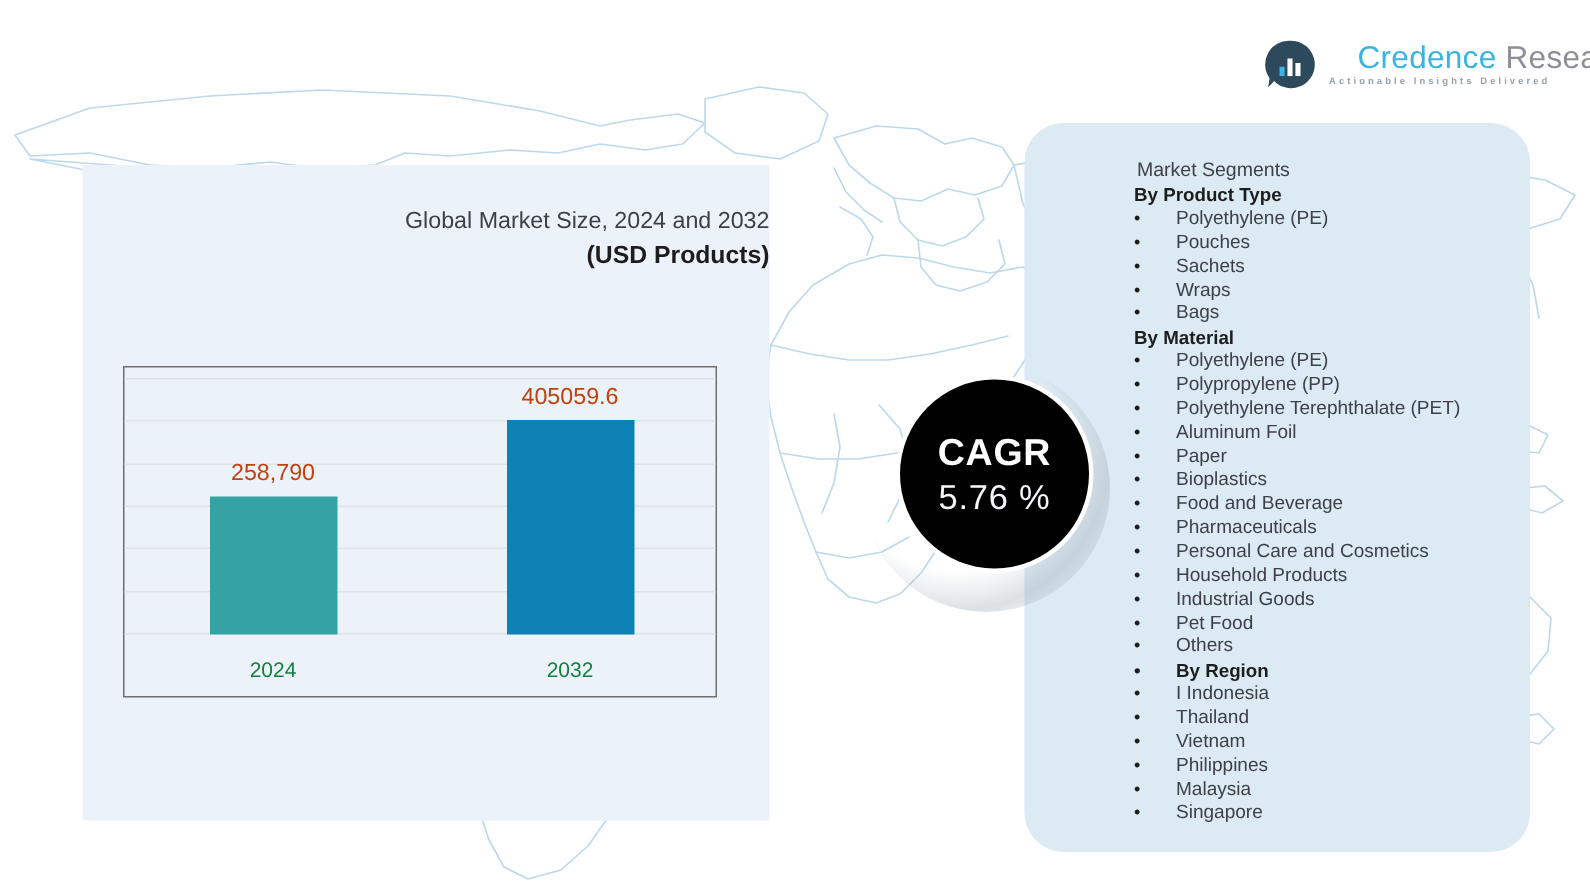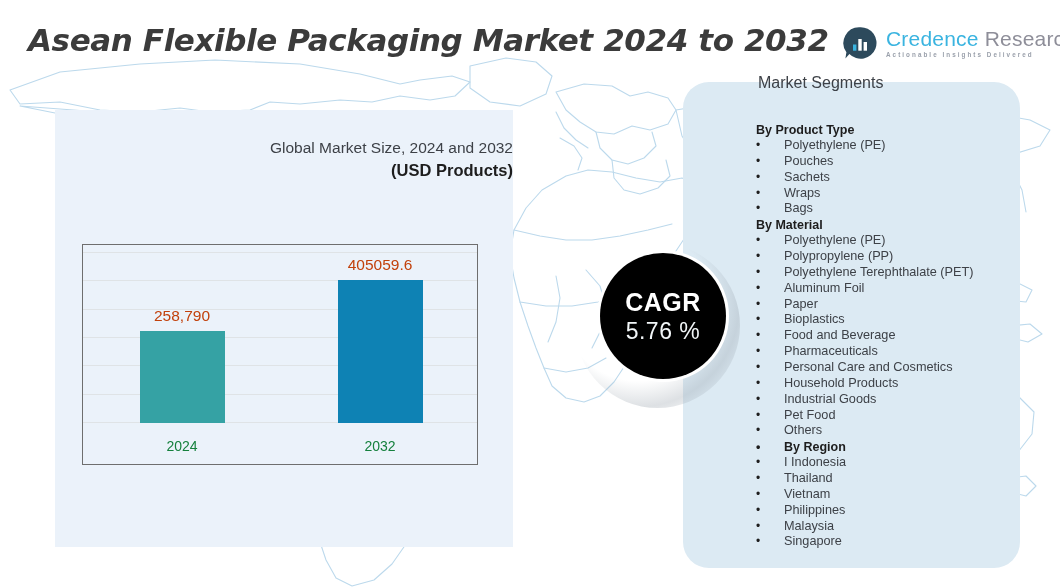--- a/index.html
+++ b/index.html
@@ -22,21 +22,21 @@
     font-family:"DejaVu Sans", sans-serif;
     font-size:31px;font-weight:bold;font-style:italic;
     color:#3b3b3b;letter-spacing:-0.4px;white-space:nowrap;
   }
 
   
   .logo{position:absolute;left:843px;top:26px;z-index:7;display:flex;align-items:center;gap:9px;}
   .logo-mark{width:34px;height:34px;position:relative;flex:none;}
   .logo-text{line-height:1;}
   .logo-name{font-size:21px;letter-spacing:.2px;white-space:nowrap;}
-  .logo-name .c1{color:#3ab4e0;}
+  .logo-name .c1{color:#3ab4e0;margin-left:19px;}
   .logo-name .c2{color:#8e8e99;}
   .logo-tag{
     font-size:6.3px;color:#9aa0ab;letter-spacing:2.05px;
     margin-top:3px;white-space:nowrap;font-weight:bold;
   }
 
   
   .left-panel{
     position:absolute;left:55px;top:110px;width:458px;height:437px;
     background:#ebf2fa;z-index:2;
@@ -75,22 +75,22 @@
   }
   .cagr .t1{color:#ffffff;font-size:25px;font-weight:bold;line-height:30px;letter-spacing:.5px;}
   .cagr .t2{color:#f2f6f8;font-size:23px;line-height:29px;letter-spacing:.5px;}
 
   
   .right-panel{
     position:absolute;left:683px;top:82px;width:337px;height:486px;
     background:#dceaf3;border-radius:26px;z-index:3;
   }
   .seg-head{
-    position:absolute;left:758px;top:74px;z-index:5;
-    font-size:16px;color:#3d4147;
+    position:absolute;left:758px;top:105px;z-index:5;
+    font-size:13px;color:#3d4147;
   }
   .seg-list{position:absolute;left:756px;top:122px;width:300px;z-index:5;}
   .seg-group-title{
     font-size:12.5px;font-weight:bold;color:#1d1d1d;line-height:16px;margin-top:0;
   }
   .seg-group-title.bulleted{display:flex;}
   .seg-group-title.bulleted .bt{width:28px;flex:none;}
   .seg-item{display:flex;font-size:12.7px;color:#3d4147;line-height:15.85px;}
   .seg-item .bul{width:28px;flex:none;color:#1d1d1d;font-size:12px;}
   .seg-item .txt{flex:1;}
@@ -153,21 +153,20 @@
 
         <path d="M932 364 L960 356 L990 358 L1018 366 L1034 382 L1032 404 L1018 422 L996 434 L968 436 L944 428 L928 410 L922 388 Z"></path>
         <path d="M1010 448 L1026 446 L1036 456 L1026 466 L1010 462 Z"></path>
 
         <path d="M296 566 L304 562 L312 566 L304 572 Z"></path>
         <path d="M318 566 L326 562 L332 568 L322 572 Z"></path>
       </g>
     </svg>
   </div>
 
-  <div class="title">Asean Flexible Packaging Market 2024 to 2032</div>
 
   <div class="logo">
     <span class="logo-mark">
       <svg viewBox="0 0 34 34" width="34" height="34">
         <path d="M17 1.2 A15.8 15.8 0 1 1 6.4 28 L2.4 32.4 L3.4 26.2 A15.8 15.8 0 0 1 17 1.2 Z" fill="#2d4a5c"></path>
         <rect x="10" y="18.5" width="3.4" height="6.2" fill="#3ab4e0"></rect>
         <rect x="15.3" y="13.0" width="3.4" height="11.7" fill="#ffffff"></rect>
         <rect x="20.6" y="16.0" width="3.4" height="8.7" fill="#ffffff"></rect>
       </svg>
     </span>

